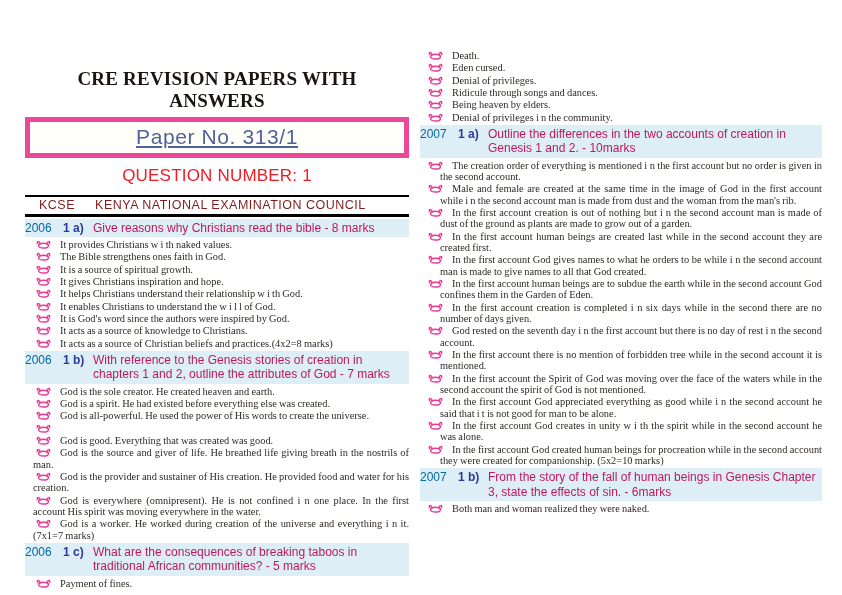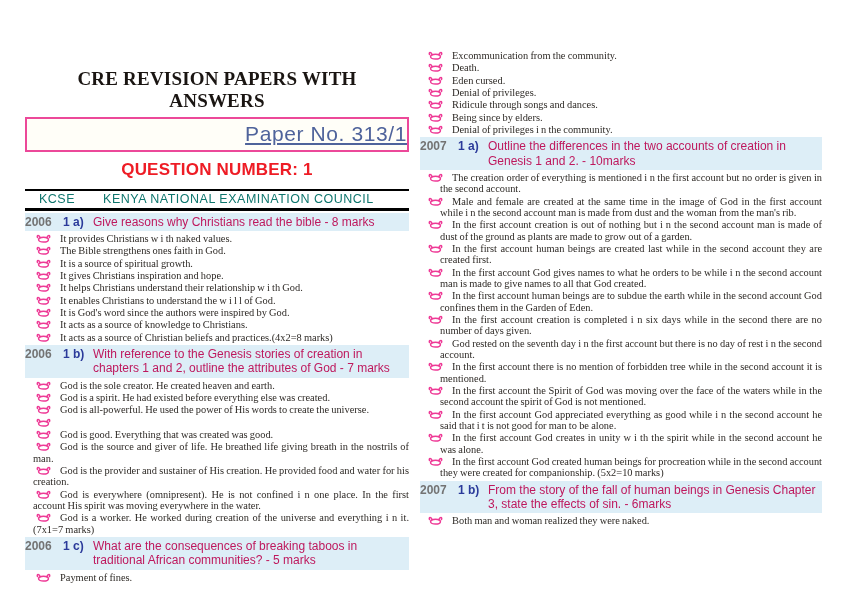--- a/index.html
+++ b/index.html
@@ -10,44 +10,44 @@
   .col{position:absolute;top:52px;}
   .col-left{left:25px;width:384px;}
   .col-right{left:420px;top:50px;width:402px;}
 
   .doc-title{
     font-family:"Liberation Serif", serif;font-weight:bold;font-size:19px;
     line-height:1.15;text-align:center;max-width:308px;margin:16px auto 5px;
     color:#1a1512;letter-spacing:.2px;
   }
   .paper-box{
-    border:2px solid #ec4899;background:#fffef8;text-align:right;
+    border:5px solid #ec4899;background:#fffef8;text-align:center;
     padding:3px 0 4px;margin:0 0 6px 0;
   }
   .paper-link{
     font-family:"Liberation Sans", sans-serif;font-size:21px;color:#4f639b;
     text-decoration:underline;letter-spacing:.6px;cursor:pointer;
   }
   .qn-heading{
-    font-family:"Liberation Sans", sans-serif;font-weight:bold;font-size:17px;
+    font-family:"Liberation Sans", sans-serif;font-weight:normal;font-size:17px;
     color:#ee1c25;text-align:center;margin:8px 0 9px;letter-spacing:.2px;
   }
   .kcse-row{
     border-top:2px solid #000;border-bottom:3px solid #000;
-    display:flex;gap:28px;padding:1px 0 2px 14px;
-    font-family:"Liberation Sans", sans-serif;font-size:12.5px;color:#0f766e;
+    display:flex;gap:20px;padding:1px 0 2px 14px;
+    font-family:"Liberation Sans", sans-serif;font-size:12.5px;color:#7f1d1d;
     letter-spacing:.5px;margin-bottom:2px;
   }
   .bottom-rule{border-top:2px solid #111;margin-top:12px;width:100%;}
 
   .qband{
     display:flex;background:#ddeef7;padding:2px 2px 2px 0;margin:2px 0 2px 0;
     font-family:"Liberation Sans", sans-serif;font-size:12px;line-height:1.2;
   }
-  .qyear{flex:none;width:38px;color:#737373;font-weight:bold;}
+  .qyear{flex:none;width:38px;color:#0369a1;font-weight:normal;}
   .qnum{flex:none;width:30px;color:#2b3a9a;font-weight:bold;}
   .qtext{flex:1;color:#be185d;}
 
   .ans{
     font-size:10.4px;line-height:1.09;margin-bottom:1px;color:#2e2a26;
     text-align:justify;word-spacing:-.4px;
   }
   .col-left .ans{padding-left:8px;text-indent:3px;}
   .col-right .ans{padding-left:20px;text-indent:-12px;}
   .bullet{display:inline-block;width:17px;margin-right:7px;text-indent:0;}
@@ -226,27 +226,20 @@
     <div class="bottom-rule"></div>
   </div>
 
   <div class="col col-right">
     <div id="right-list" class="list">
         <div class="ans">
     <span class="bullet"><svg viewBox="0 0 22 14" width="15" height="10" aria-hidden="true">
       <ellipse cx="11" cy="9.4" rx="7.2" ry="3.5" fill="none" stroke="#ee3a96" stroke-width="2.2"></ellipse>
       <path d="M6.2,6.6 C4.6,1.8 0.8,2.6 2.2,6.2" fill="none" stroke="#ee3a96" stroke-width="2.2" stroke-linecap="round"></path>
       <path d="M15.8,6.6 C17.4,1.8 21.2,2.6 19.8,6.2" fill="none" stroke="#ee3a96" stroke-width="2.2" stroke-linecap="round"></path>
-    </svg></span><span class="atext">Excommunication from the community.</span>
-  </div>
-        <div class="ans">
-    <span class="bullet"><svg viewBox="0 0 22 14" width="15" height="10" aria-hidden="true">
-      <ellipse cx="11" cy="9.4" rx="7.2" ry="3.5" fill="none" stroke="#ee3a96" stroke-width="2.2"></ellipse>
-      <path d="M6.2,6.6 C4.6,1.8 0.8,2.6 2.2,6.2" fill="none" stroke="#ee3a96" stroke-width="2.2" stroke-linecap="round"></path>
-      <path d="M15.8,6.6 C17.4,1.8 21.2,2.6 19.8,6.2" fill="none" stroke="#ee3a96" stroke-width="2.2" stroke-linecap="round"></path>
     </svg></span><span class="atext">Death.</span>
   </div>
         <div class="ans">
     <span class="bullet"><svg viewBox="0 0 22 14" width="15" height="10" aria-hidden="true">
       <ellipse cx="11" cy="9.4" rx="7.2" ry="3.5" fill="none" stroke="#ee3a96" stroke-width="2.2"></ellipse>
       <path d="M6.2,6.6 C4.6,1.8 0.8,2.6 2.2,6.2" fill="none" stroke="#ee3a96" stroke-width="2.2" stroke-linecap="round"></path>
       <path d="M15.8,6.6 C17.4,1.8 21.2,2.6 19.8,6.2" fill="none" stroke="#ee3a96" stroke-width="2.2" stroke-linecap="round"></path>
     </svg></span><span class="atext">Eden cursed.</span>
   </div>
         <div class="ans">
@@ -261,21 +254,21 @@
       <ellipse cx="11" cy="9.4" rx="7.2" ry="3.5" fill="none" stroke="#ee3a96" stroke-width="2.2"></ellipse>
       <path d="M6.2,6.6 C4.6,1.8 0.8,2.6 2.2,6.2" fill="none" stroke="#ee3a96" stroke-width="2.2" stroke-linecap="round"></path>
       <path d="M15.8,6.6 C17.4,1.8 21.2,2.6 19.8,6.2" fill="none" stroke="#ee3a96" stroke-width="2.2" stroke-linecap="round"></path>
     </svg></span><span class="atext">Ridicule through songs and dances.</span>
   </div>
         <div class="ans">
     <span class="bullet"><svg viewBox="0 0 22 14" width="15" height="10" aria-hidden="true">
       <ellipse cx="11" cy="9.4" rx="7.2" ry="3.5" fill="none" stroke="#ee3a96" stroke-width="2.2"></ellipse>
       <path d="M6.2,6.6 C4.6,1.8 0.8,2.6 2.2,6.2" fill="none" stroke="#ee3a96" stroke-width="2.2" stroke-linecap="round"></path>
       <path d="M15.8,6.6 C17.4,1.8 21.2,2.6 19.8,6.2" fill="none" stroke="#ee3a96" stroke-width="2.2" stroke-linecap="round"></path>
-    </svg></span><span class="atext">Being since by elders.</span>
+    </svg></span><span class="atext">Being heaven by elders.</span>
   </div>
         <div class="ans">
     <span class="bullet"><svg viewBox="0 0 22 14" width="15" height="10" aria-hidden="true">
       <ellipse cx="11" cy="9.4" rx="7.2" ry="3.5" fill="none" stroke="#ee3a96" stroke-width="2.2"></ellipse>
       <path d="M6.2,6.6 C4.6,1.8 0.8,2.6 2.2,6.2" fill="none" stroke="#ee3a96" stroke-width="2.2" stroke-linecap="round"></path>
       <path d="M15.8,6.6 C17.4,1.8 21.2,2.6 19.8,6.2" fill="none" stroke="#ee3a96" stroke-width="2.2" stroke-linecap="round"></path>
     </svg></span><span class="atext">Denial of privileges i n the community.</span>
   </div>
         <div class="qband">
     <span class="qyear">2007</span>

